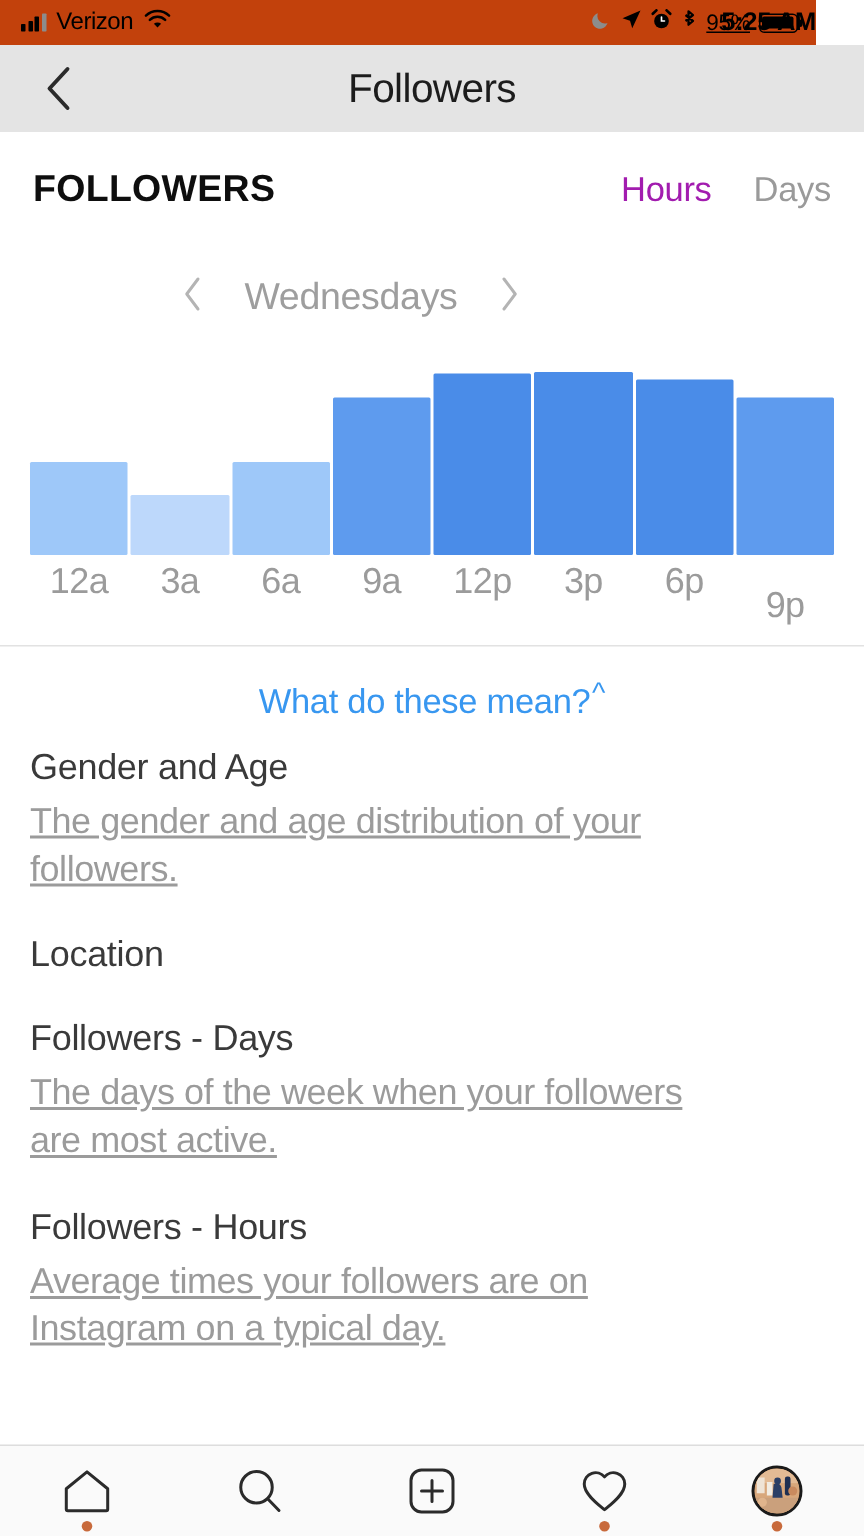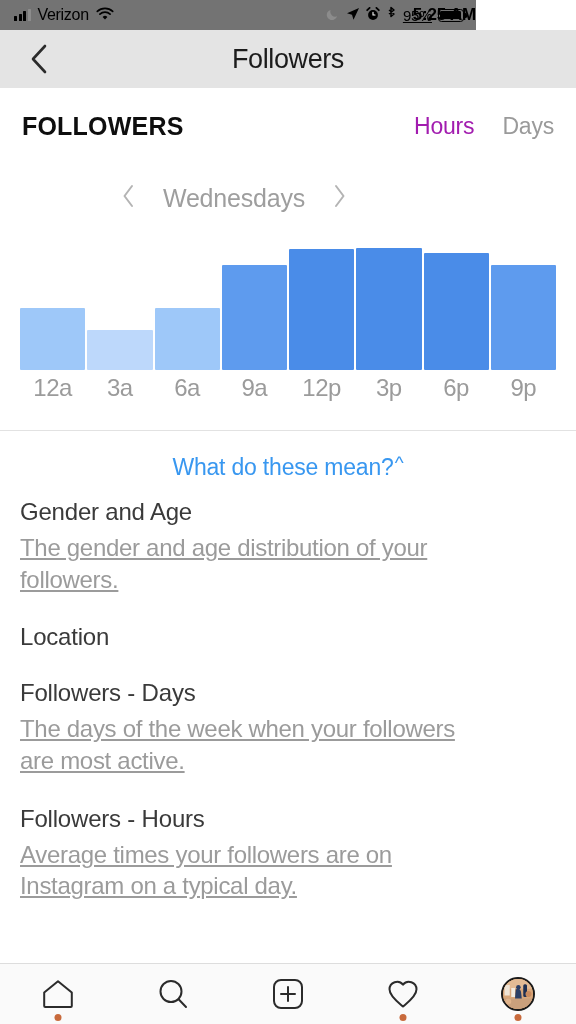--- a/index.html
+++ b/index.html
@@ -7,22 +7,22 @@
   html, body {
     width: 576px; height: 1024px;
     background: #ffffff;
     font-family: "Liberation Sans", sans-serif;
     overflow: hidden;
   }
   .screen { position: relative; width: 576px; height: 1024px; background: #fff; }
 
   
   .statusbar {
-    position: absolute; top: 0; left: 0; width: 476px; height: 30px;
-    background: #737373; display: flex; align-items: center;
+    position: absolute; top: 0; left: 0; width: 544px; height: 30px;
+    background: #c2410c; display: flex; align-items: center;
     padding: 0 12px 0 14px; color: #000;
   }
   .sb-left { display: flex; align-items: center; gap: 7px; flex: 0 0 auto; }
   .sb-center { position:absolute; left:0; right:0; text-align:right;
                font-size: 17px; font-weight: 600; letter-spacing: -0.2px; }
   .sb-right { margin-left: auto; display: flex; align-items: center; gap: 6px;
               position: relative; z-index: 2; text-decoration: underline; }
   .carrier { font-size: 16px; font-weight: 500; letter-spacing: -0.3px; }
   .sb-bars { display: flex; align-items: flex-end; gap: 1.5px; height: 12px; }
   .sb-bars i { display: block; width: 3px; background: #000; border-radius: .5px; }
@@ -211,21 +211,21 @@
       <div class="bar" style="height: 81%; background: rgb(94, 155, 238);"></div>
     </div>
   <div class="xaxis" id="xaxis">
       <div class="xlabel" style="color: rgb(155, 155, 155);">12a</div>
       <div class="xlabel" style="color: rgb(155, 155, 155);">3a</div>
       <div class="xlabel" style="color: rgb(155, 155, 155);">6a</div>
       <div class="xlabel" style="color: rgb(155, 155, 155);">9a</div>
       <div class="xlabel" style="color: rgb(155, 155, 155);">12p</div>
       <div class="xlabel" style="color: rgb(155, 155, 155);">3p</div>
       <div class="xlabel" style="color: rgb(155, 155, 155);">6p</div>
-      <div class="xlabel" style="color: rgb(155, 155, 155);">9p</div>
+      <div class="xlabel" style="color: rgb(155, 155, 155); margin-top: 16px;">9p</div>
     </div>
 
   <div class="divider" style="top:430px;"></div>
 
   <div class="explain">
     <span class="explain-text">What do these mean?</span>
     <span class="explain-caret">^</span>
   </div>
 
   <div class="defs" id="defs">

